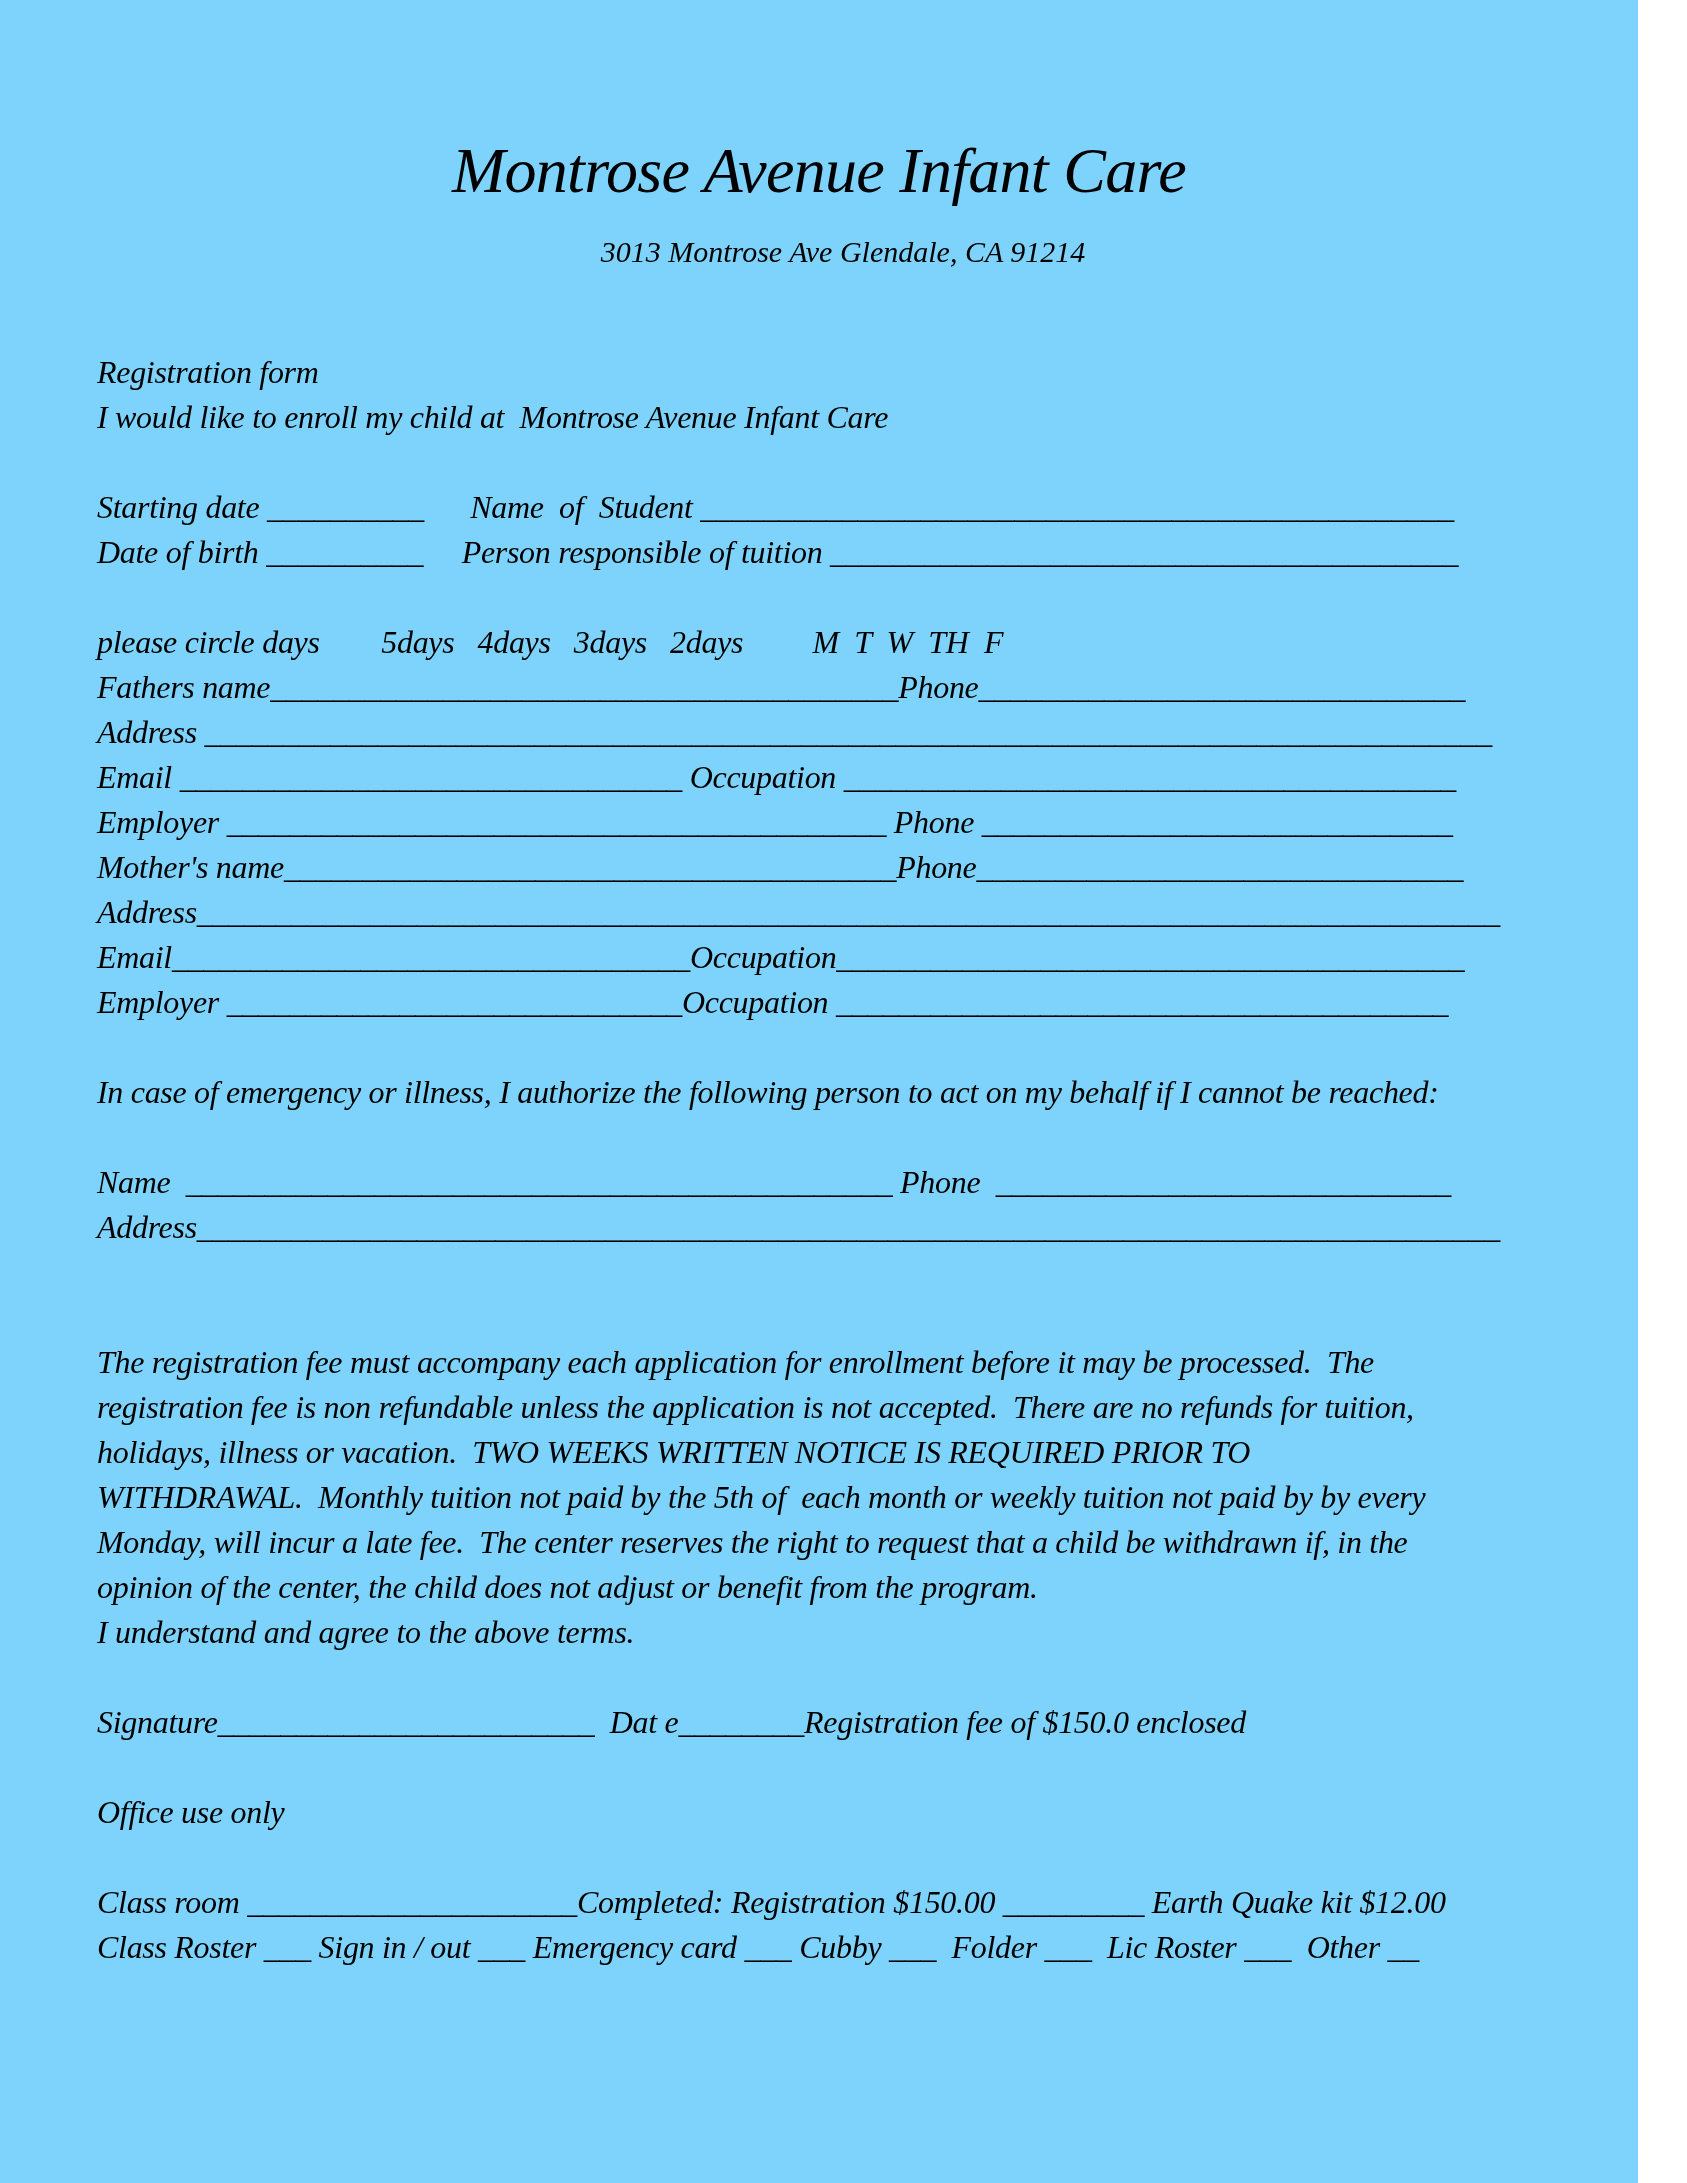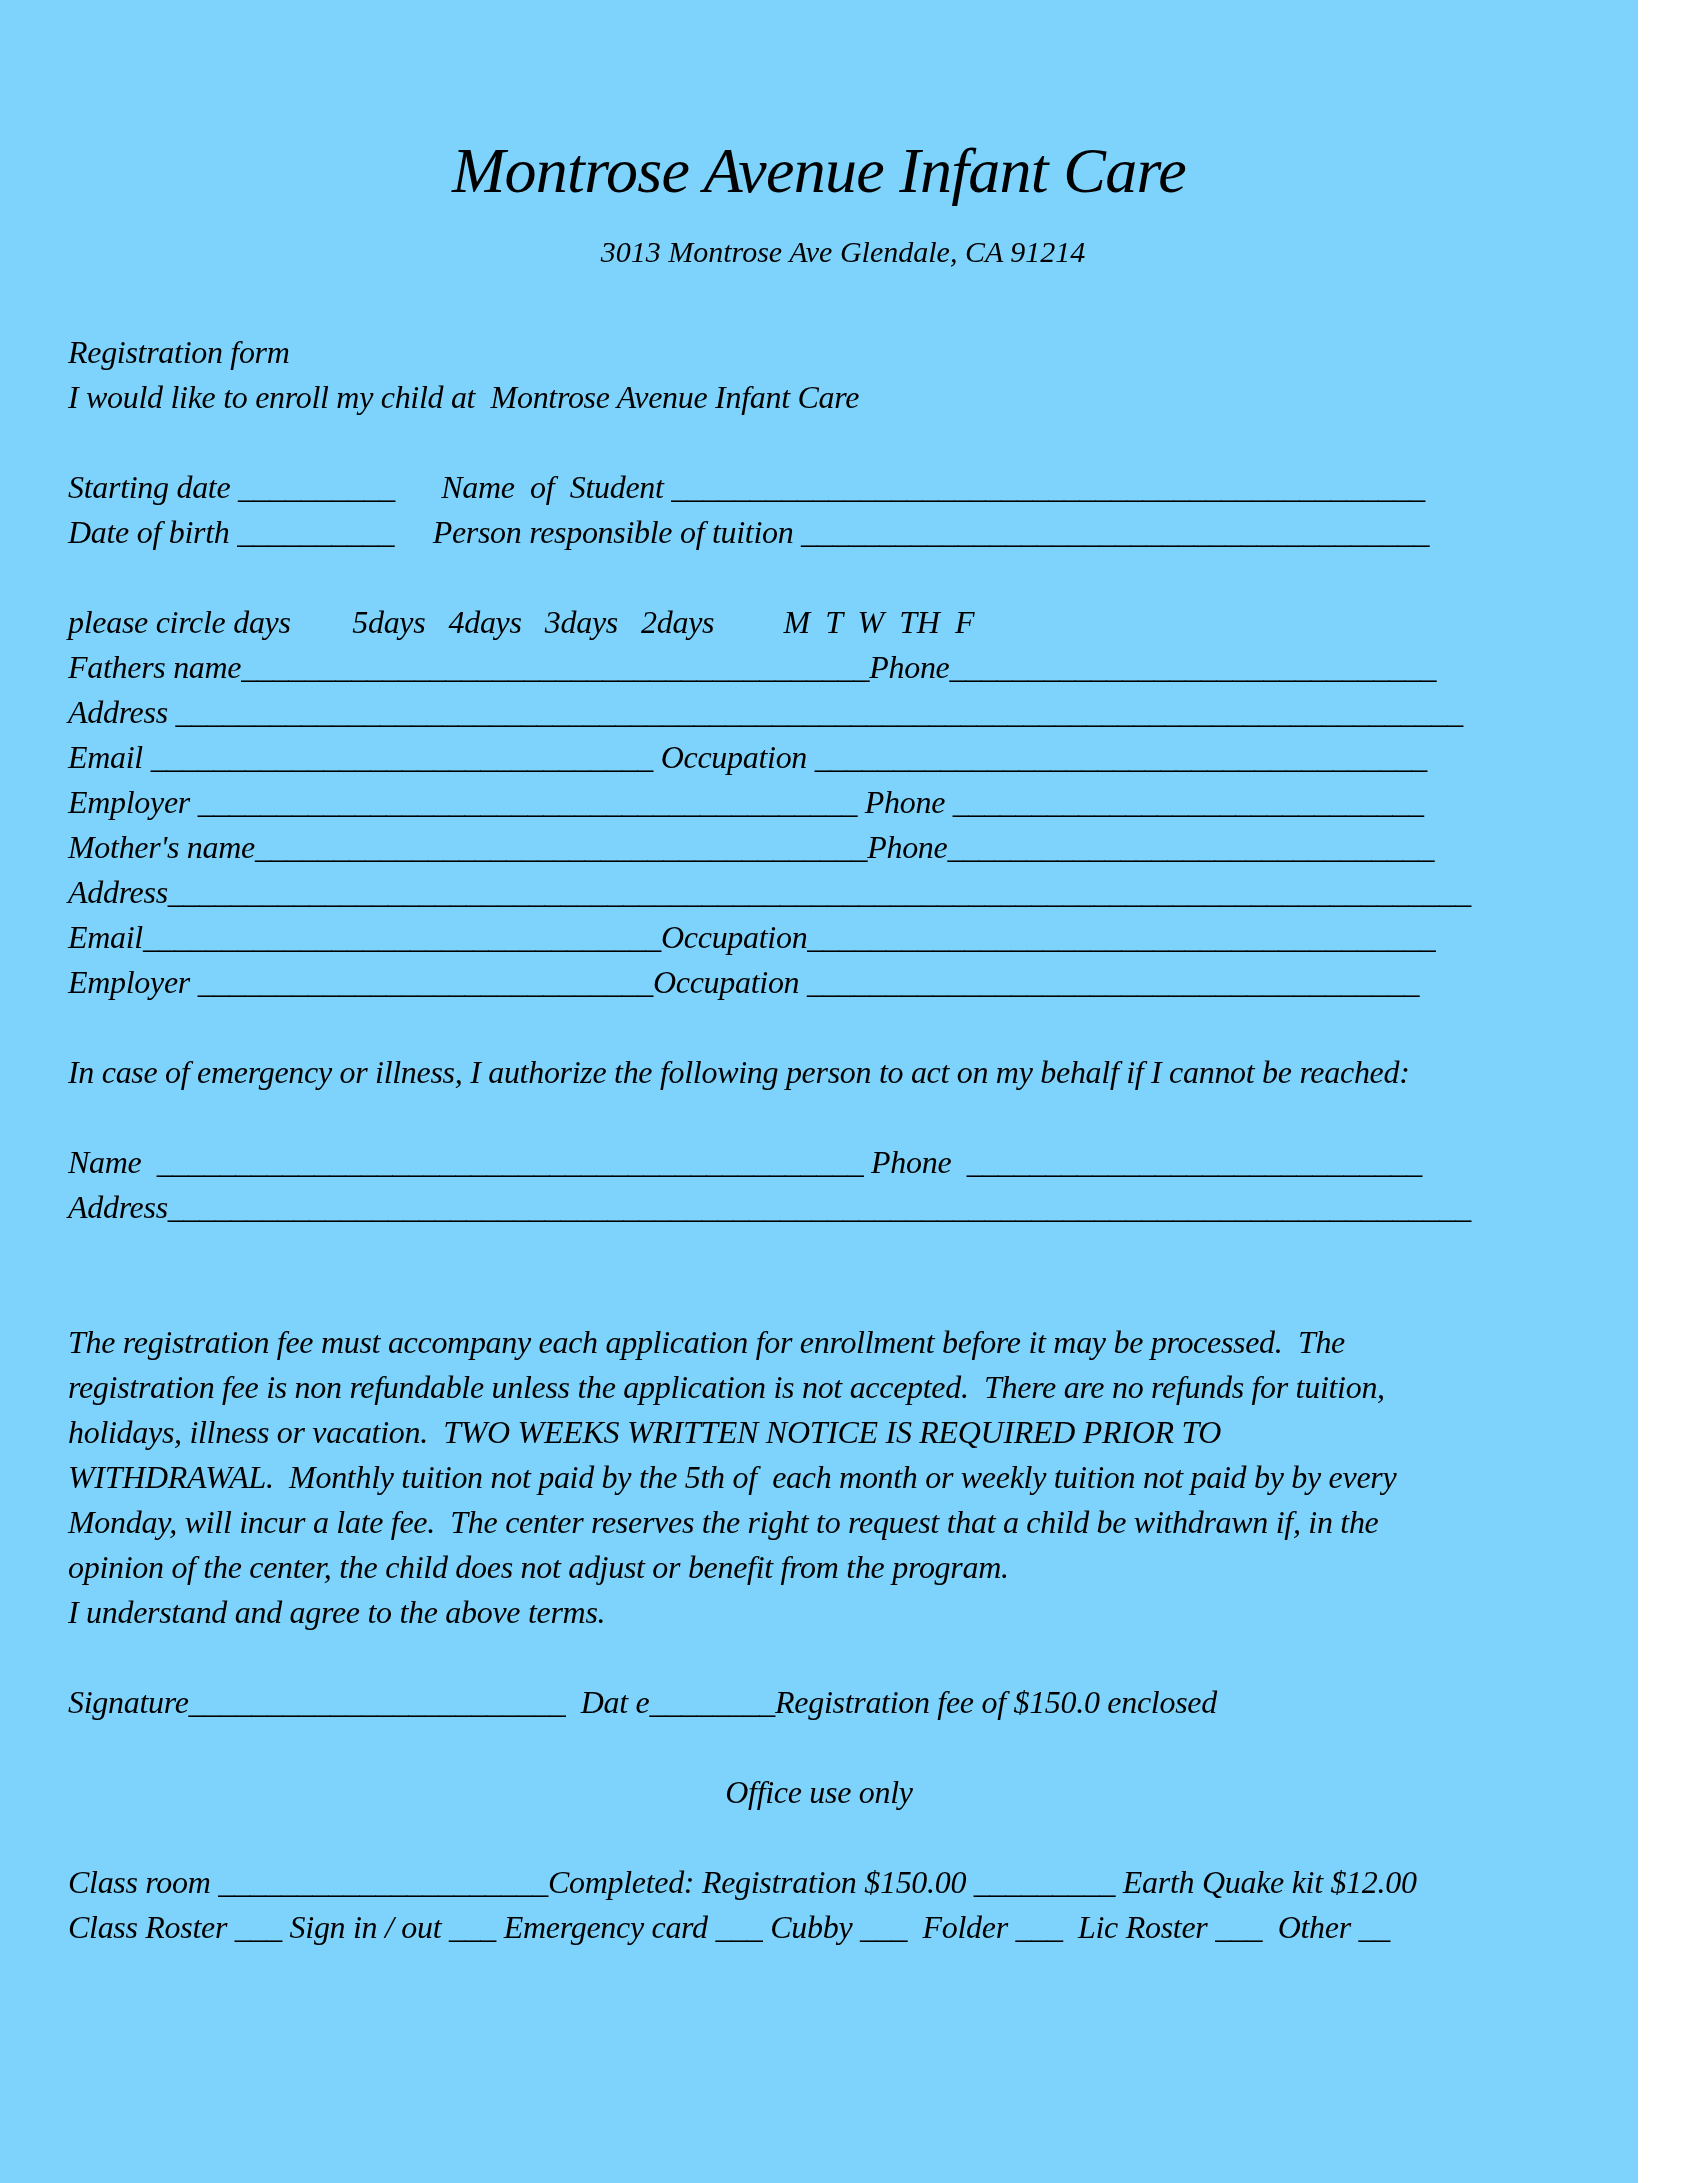--- a/index.html
+++ b/index.html
@@ -24,32 +24,32 @@
     letter-spacing: -0.7px;
   }
   .address {
     text-align: center;
     font-size: 30px;
     margin-top: 28px;
     line-height: 1.2;
     padding-left: 48px;
   }
   .content {
-    padding: 0 68px;
-    margin-top: 60px;
+    padding: 0 97px;
+    margin-top: 80px;
   }
   .line {
     font-size: 32px;
     line-height: 45px;
     white-space: pre;
     letter-spacing: -0.3px;
   }
   .blank  { height: 45px; }
   .blank2 { height: 90px; }
-  .center { text-align: center; font-style: italic; }
+  .center { text-align: left; font-style: italic; }
 </style>
 </head>
 <body>
 
 <div class="page">
 
   <h1 class="title">Montrose Avenue Infant Care</h1>
 
   <div class="address">3013 Montrose Ave Glendale, CA 91214</div>
 

